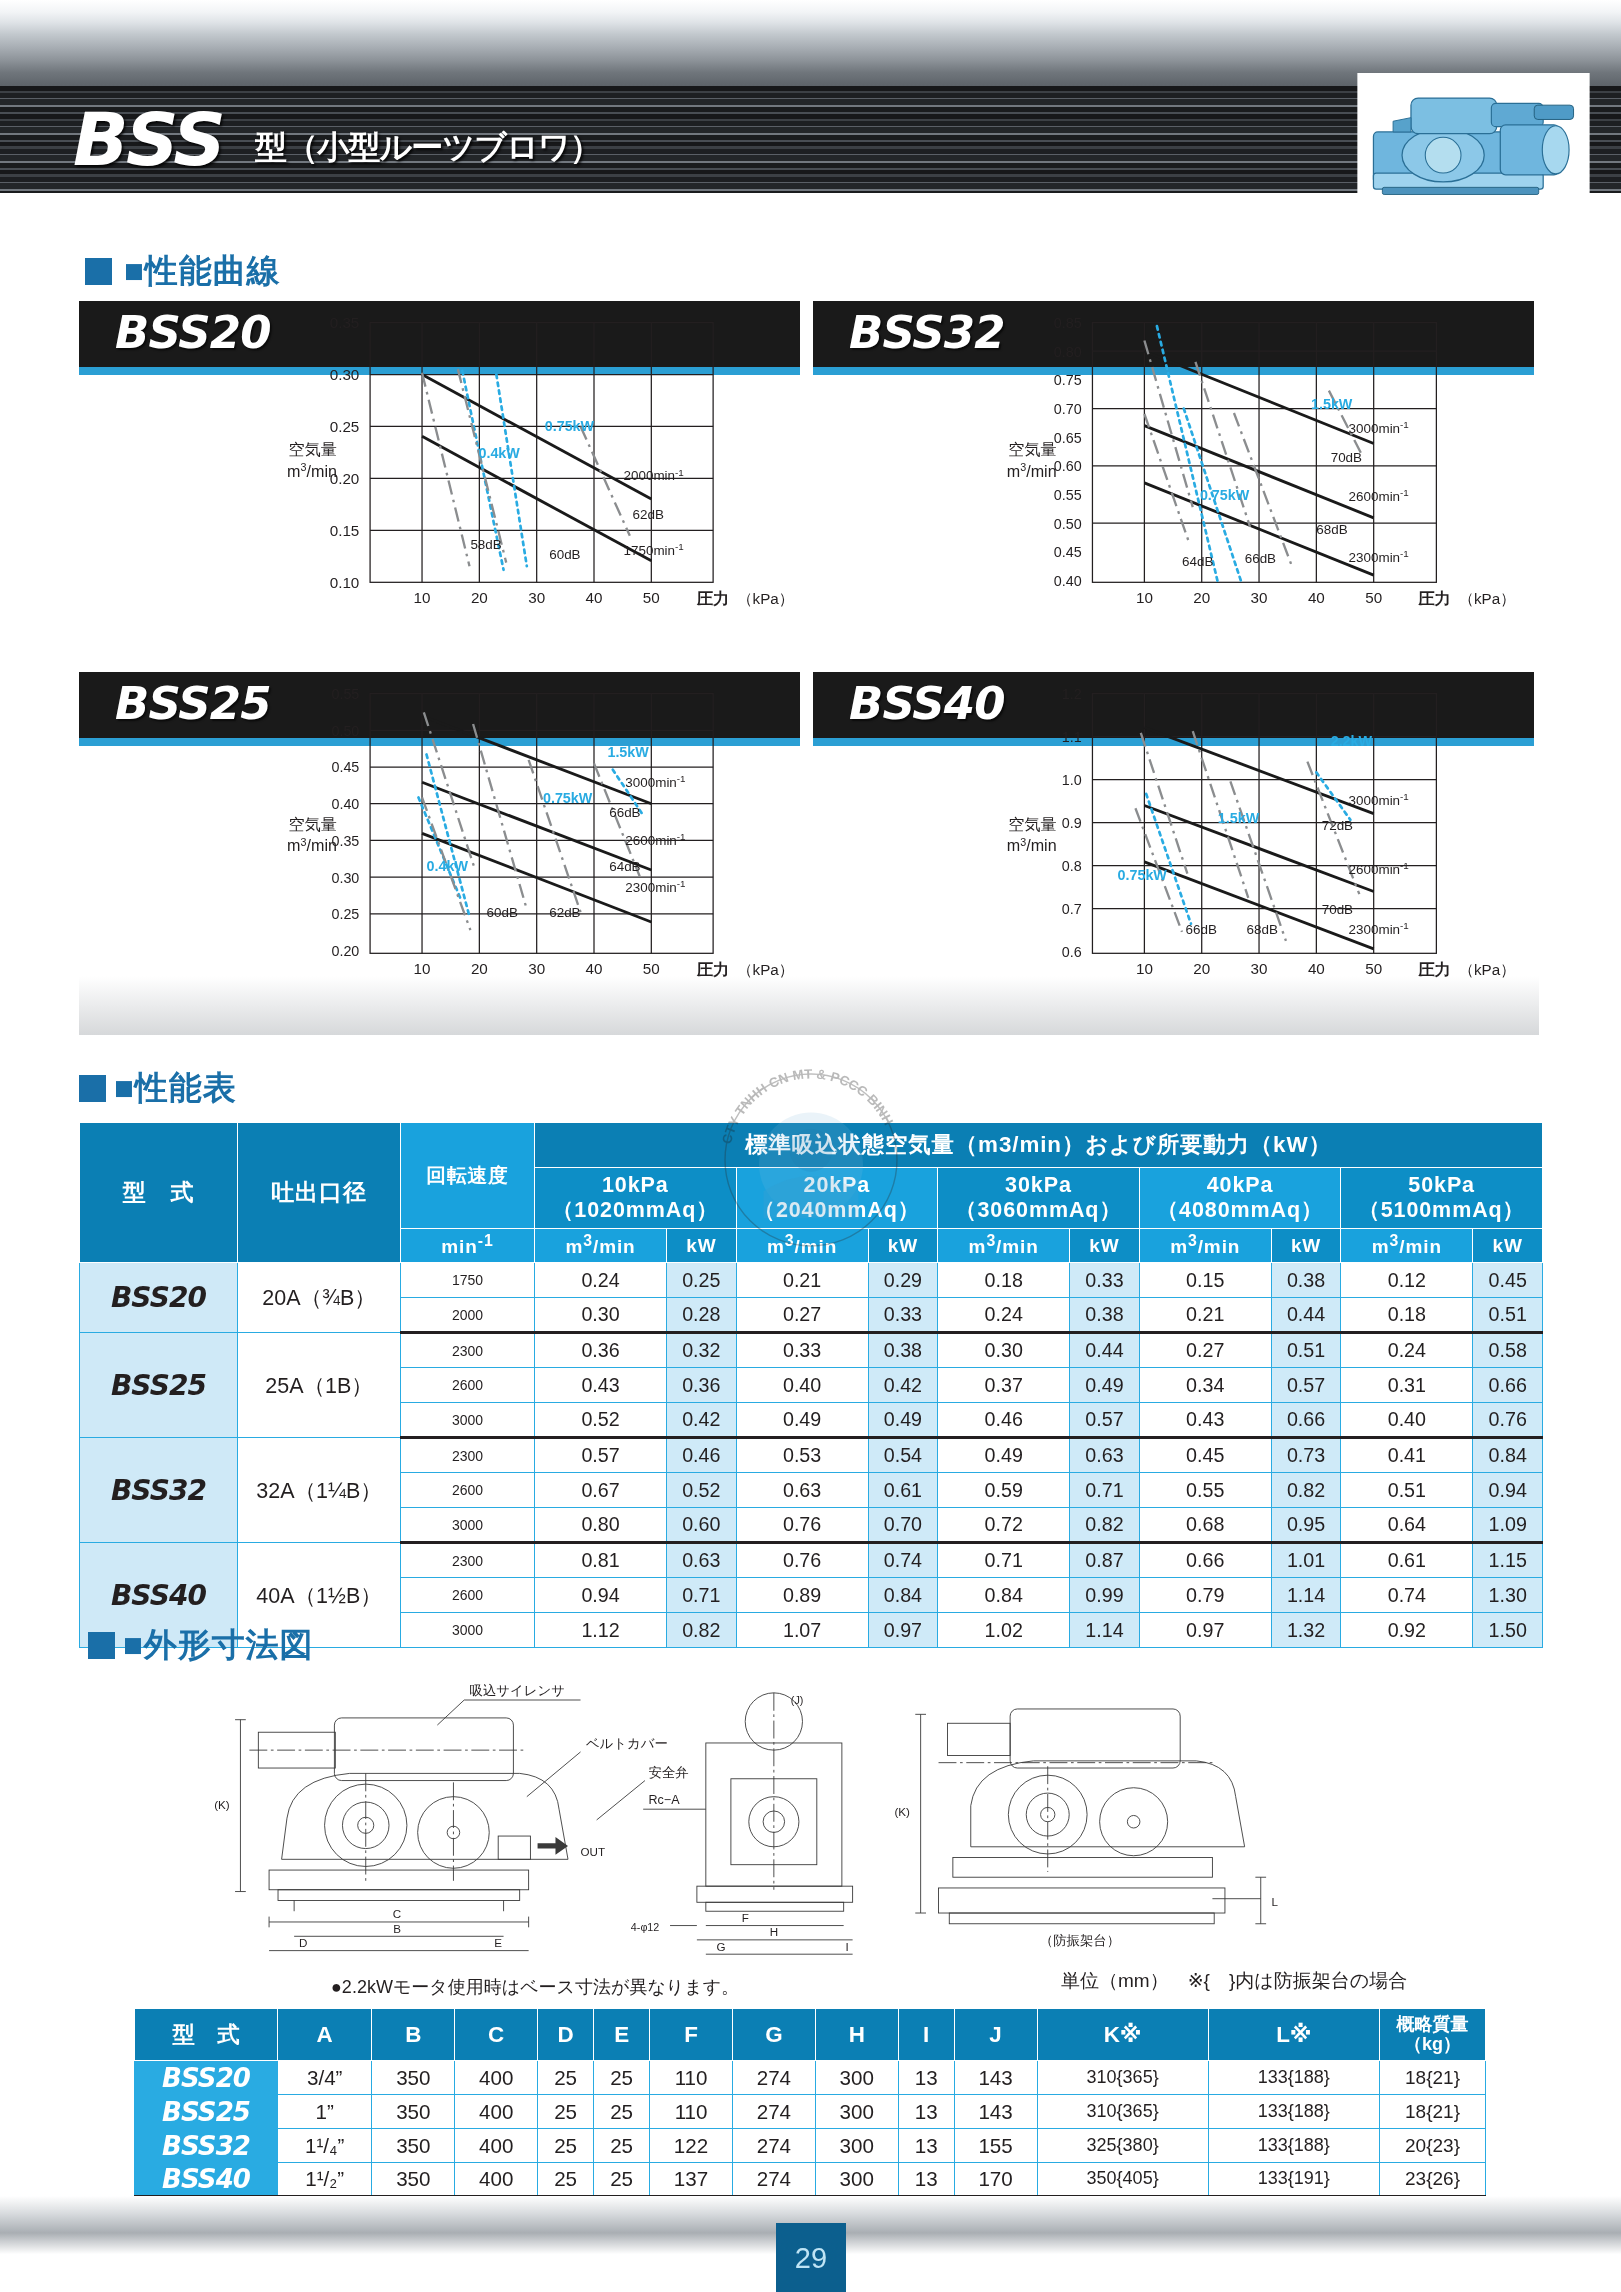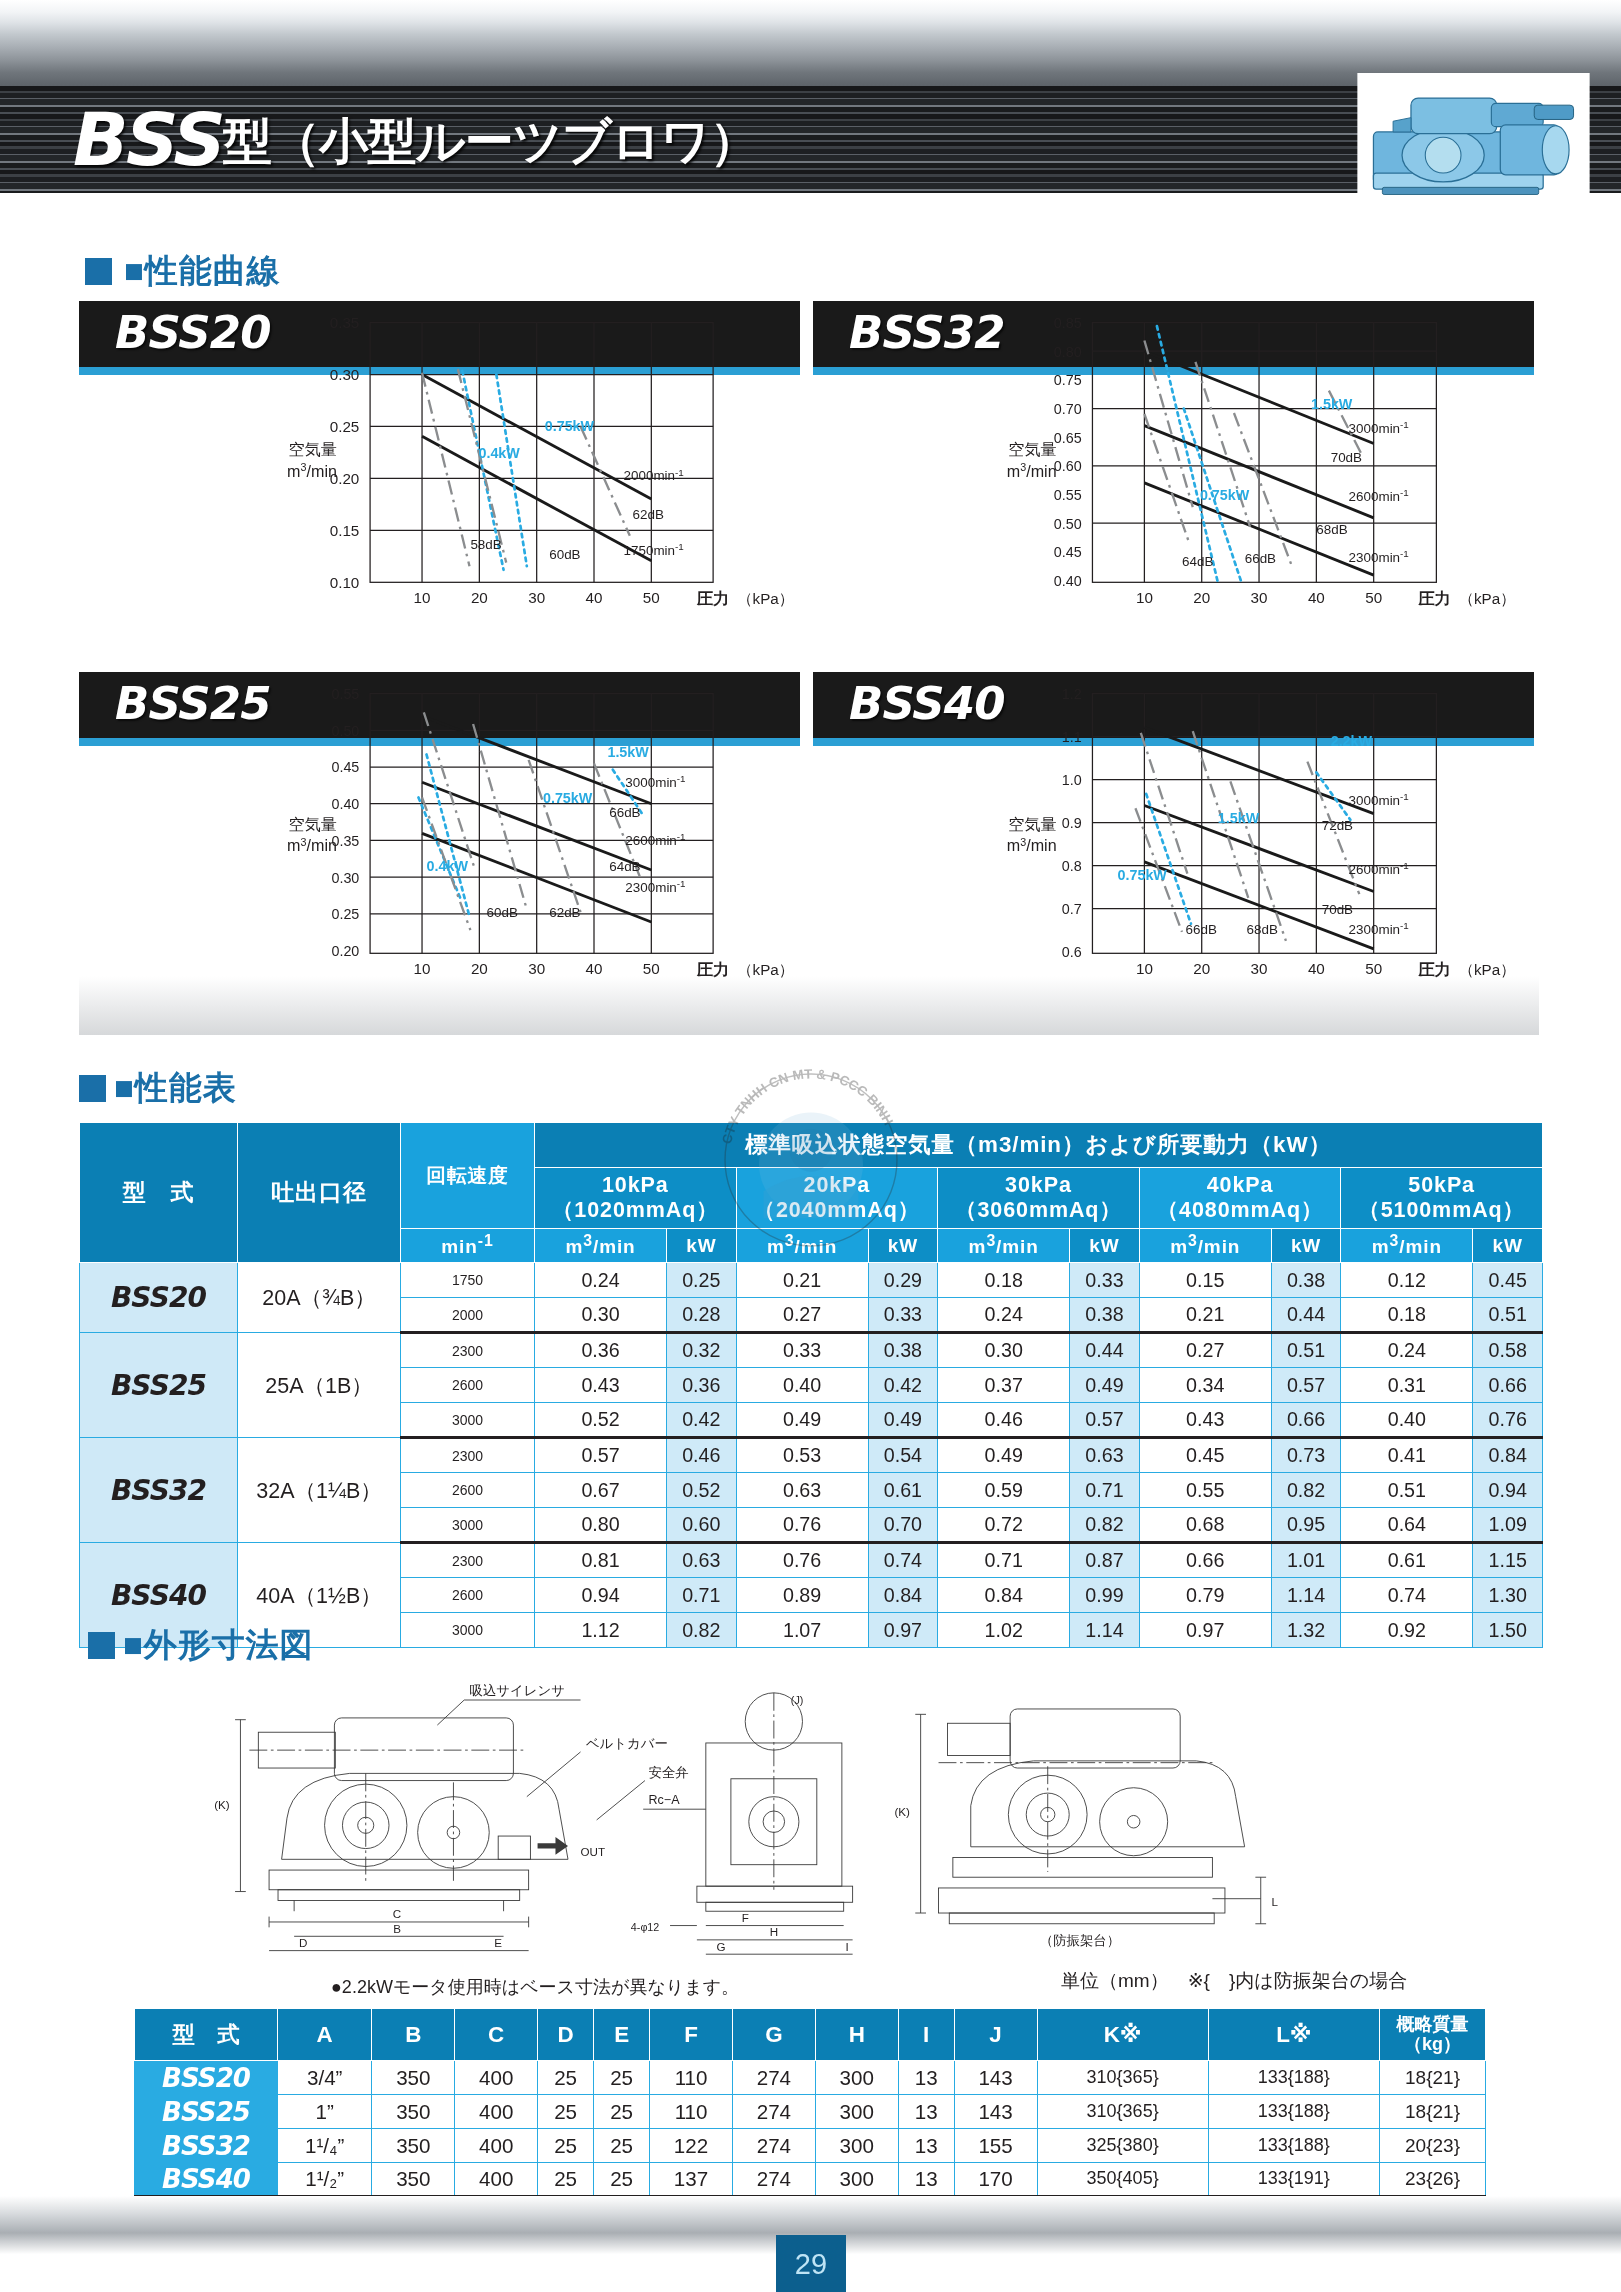--- a/index.html
+++ b/index.html
@@ -32,21 +32,21 @@
         #494e54 26px, #494e54 28px);
     overflow: hidden;
   }
   .header-title {
     position: absolute; left: 73px; top: 10.7px;
     color: #ffffff; font-weight: bold; white-space: nowrap;
     text-shadow: 1.8px 1.8px 2.7px rgba(0,0,0,.85);
   }
   .ht-bss { font-size: 73px; letter-spacing: -2.7px; font-style: italic;
             font-family: "DejaVu Sans", sans-serif; margin-top: 28px; }
-  .ht-jp  { font-size: 49px; letter-spacing: -0.9px; position: relative; top: -7.2px; }
+  .ht-jp  { font-size: 32px; letter-spacing: -0.9px; position: relative; top: -7.2px; margin-left: 32px; }
 
   
   .blower-photo {
     position: absolute; right: 32px; top: 73px; width: 233px; height: 134px;
   }
 
   
   .sec-head {
     position: absolute; display: flex; align-items: center; gap: 8px;
     color: #1a6fa8; font-size: 33px; font-weight: bold; letter-spacing: 0.9px;
@@ -152,21 +152,21 @@
   }
 
   
   .bottomstripe {
     position: absolute; left: 0; bottom: 0; width: 1622px; height: 97px;
     background: linear-gradient(to bottom,
       #ffffff 0%, #d8dbde 18%, #a9aeb3 38%, #ffffff 60%, #ffffff 100%);
   }
   .pagenum {
     position: absolute; left: 50%; transform: translateX(-50%); bottom: 0;
-    width: 70px; height: 58px; background: #0c5f8e; color: #bfe4f5;
+    width: 70px; height: 70px; background: #0c5f8e; color: #bfe4f5;
     font-size: 29px; display: flex; align-items: center; justify-content: center;
   }
   
   .watermark {
     position: absolute; left: 708px; top: 1057px; width: 206px; height: 206px;
     opacity: .30; pointer-events: none;
   }
 </style>
 </head>
 <body>

